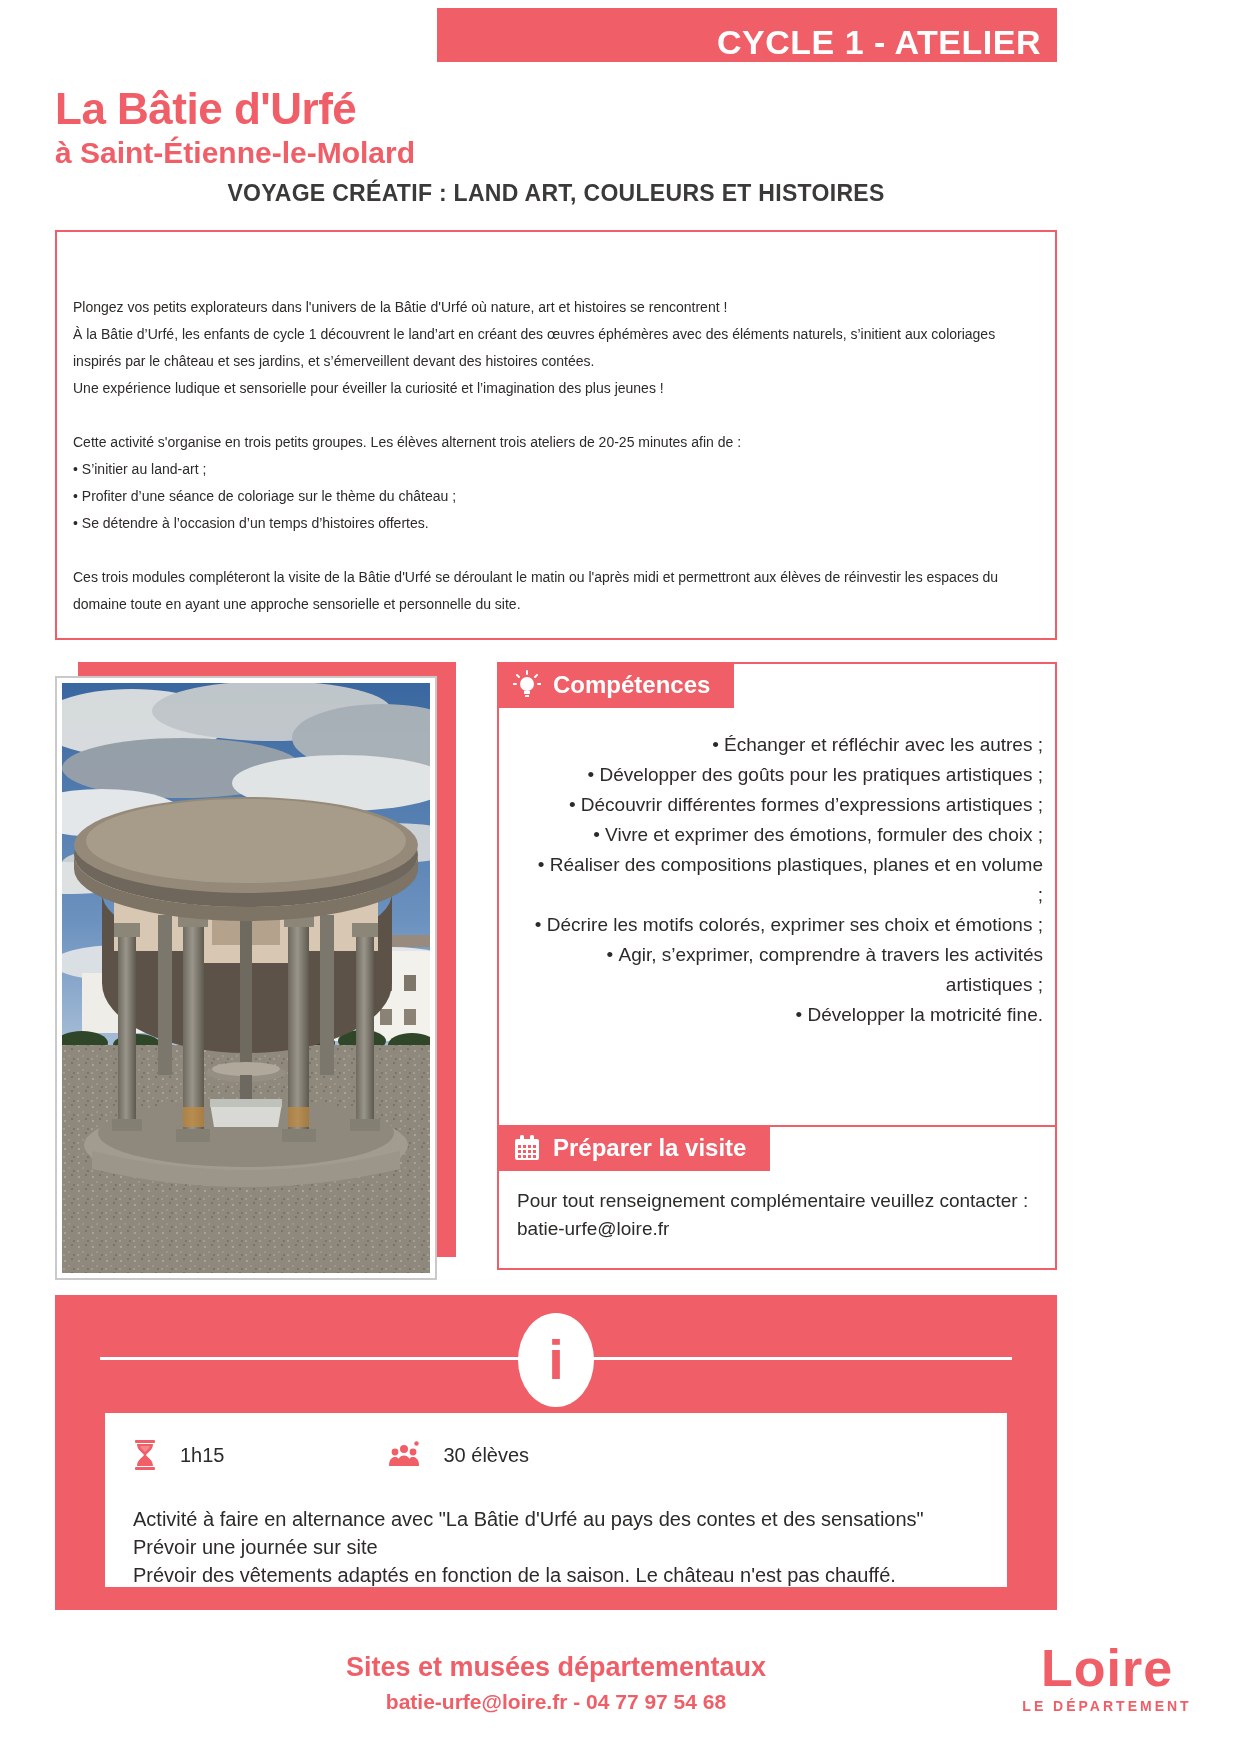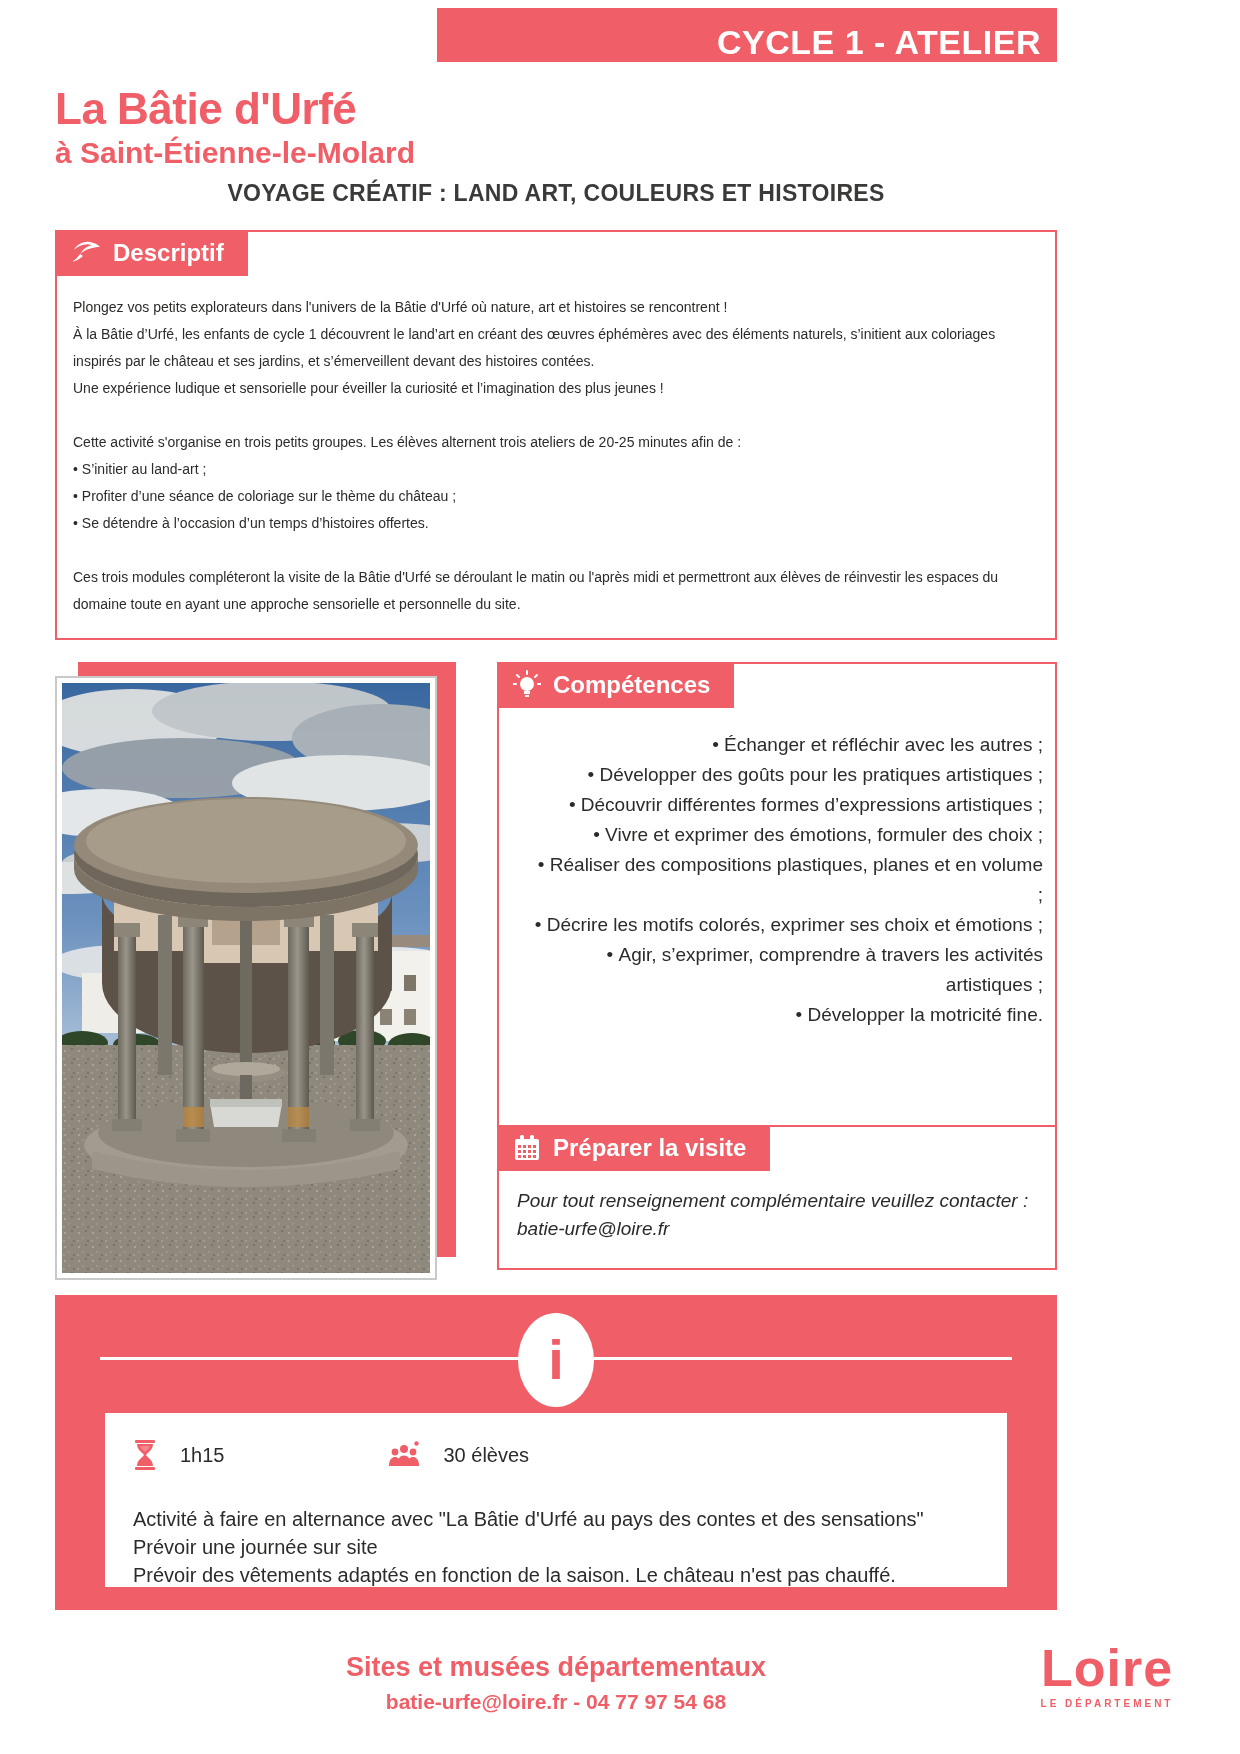--- a/index.html
+++ b/index.html
@@ -49,21 +49,21 @@
     background:#fff;border:2px solid var(--frame-gray);padding:5px;
   }
   .photo-frame svg{display:block;width:368px;height:590px;}
 
   
   .competences-box{left:497px;top:662px;width:560px;height:536px;text-align:right;}
   .competences-list{position:absolute;left:29px;right:12px;top:66px;font-size:19px;line-height:30px;}
   .comp-item::before{content:"\2022\00a0";}
 
   .preparer-box{left:497px;top:1125px;width:560px;height:145px;}
-  .preparer-content{position:absolute;left:18px;right:12px;top:60px;font-size:19px;line-height:28px;font-style:italic;}
+  .preparer-content{position:absolute;left:18px;right:12px;top:60px;font-size:19px;line-height:28px;}
 
   
   .info-panel{position:absolute;left:55px;top:1295px;width:1002px;height:315px;background:var(--accent);}
   .info-line{position:absolute;left:45px;right:45px;top:62px;height:3px;background:#fff;}
   .info-ellipse{
     position:absolute;left:50%;top:18px;transform:translateX(-50%);
     width:76px;height:94px;border-radius:50%;background:#fff;
     display:flex;align-items:center;justify-content:center;
   }
   .info-ellipse .i-glyph{color:var(--accent);font-size:56px;font-weight:bold;line-height:1;}
@@ -71,42 +71,36 @@
   .info-stats{position:absolute;left:28px;top:26px;display:flex;align-items:center;gap:12px;font-size:20px;}
   .stat{display:flex;align-items:center;gap:23px;}
   .stat + .stat{margin-left:150px;}
   .info-notes{position:absolute;left:28px;right:20px;top:92px;font-size:20px;line-height:28px;}
 
   
   .footer-title{position:absolute;left:55px;top:1652px;width:1002px;text-align:center;color:var(--accent);font-size:27px;font-weight:800;}
   .footer-contact{position:absolute;left:55px;top:1690px;width:1002px;text-align:center;color:var(--accent);font-size:21px;font-weight:bold;}
   .loire-logo{position:absolute;left:1022px;top:1640px;width:170px;text-align:center;color:var(--accent);}
   .loire-logo .loire-word{font-size:52px;font-weight:800;letter-spacing:1px;line-height:56px;}
-  .loire-logo .loire-sub{font-size:10px;font-weight:bold;letter-spacing:3px;margin-top:2px;}
+  .loire-logo .loire-sub{font-size:14px;font-weight:bold;letter-spacing:3px;margin-top:2px;}
 </style>
 </head>
 <body>
 
 <div class="page">
 
   <div class="cycle-banner">
     <span>CYCLE 1 - ATELIER</span>
   </div>
 
   <div class="site-title">La Bâtie d'Urfé</div>
   <div class="site-subtitle">à Saint-Étienne-le-Molard</div>
   <div class="activity-title">VOYAGE CRÉATIF : LAND ART, COULEURS ET HISTOIRES</div>
 
   <div class="section-box descriptif-box">
-    <div class="section-tab">
-      <svg width="30" height="26" viewBox="0 0 30 26">
-        <path fill="#ffffff" d="M29 7 C22 7 15 9 9 14 C12 9 16 6 21 5 C15 3 8 5 3 10 C6 4 13 1 19 2 C23 2.6 27 4.5 29 7 Z M9 14 C7 17 4 20 1 22 C5 21 9 19 12 16 Z"></path>
-      </svg>
-      <span>Descriptif</span>
-    </div>
     <div class="descriptif-content">
       <div class="para">
         <div>Plongez vos petits explorateurs dans l'univers de la Bâtie d'Urfé où nature, art et histoires se rencontrent !</div>
         <div>À la Bâtie d’Urfé, les enfants de cycle 1 découvrent le land’art en créant des œuvres éphémères avec des éléments naturels, s’initient aux coloriages inspirés par le château et ses jardins, et s’émerveillent devant des histoires contées.</div>
         <div>Une expérience ludique et sensorielle pour éveiller la curiosité et l’imagination des plus jeunes !</div>
       </div>
       <div class="para">
         <div>Cette activité s'organise en trois petits groupes. Les élèves alternent trois ateliers de 20-25 minutes afin de :</div>
         <div>
             <div class="bullet">S’initier au land-art ;</div>

